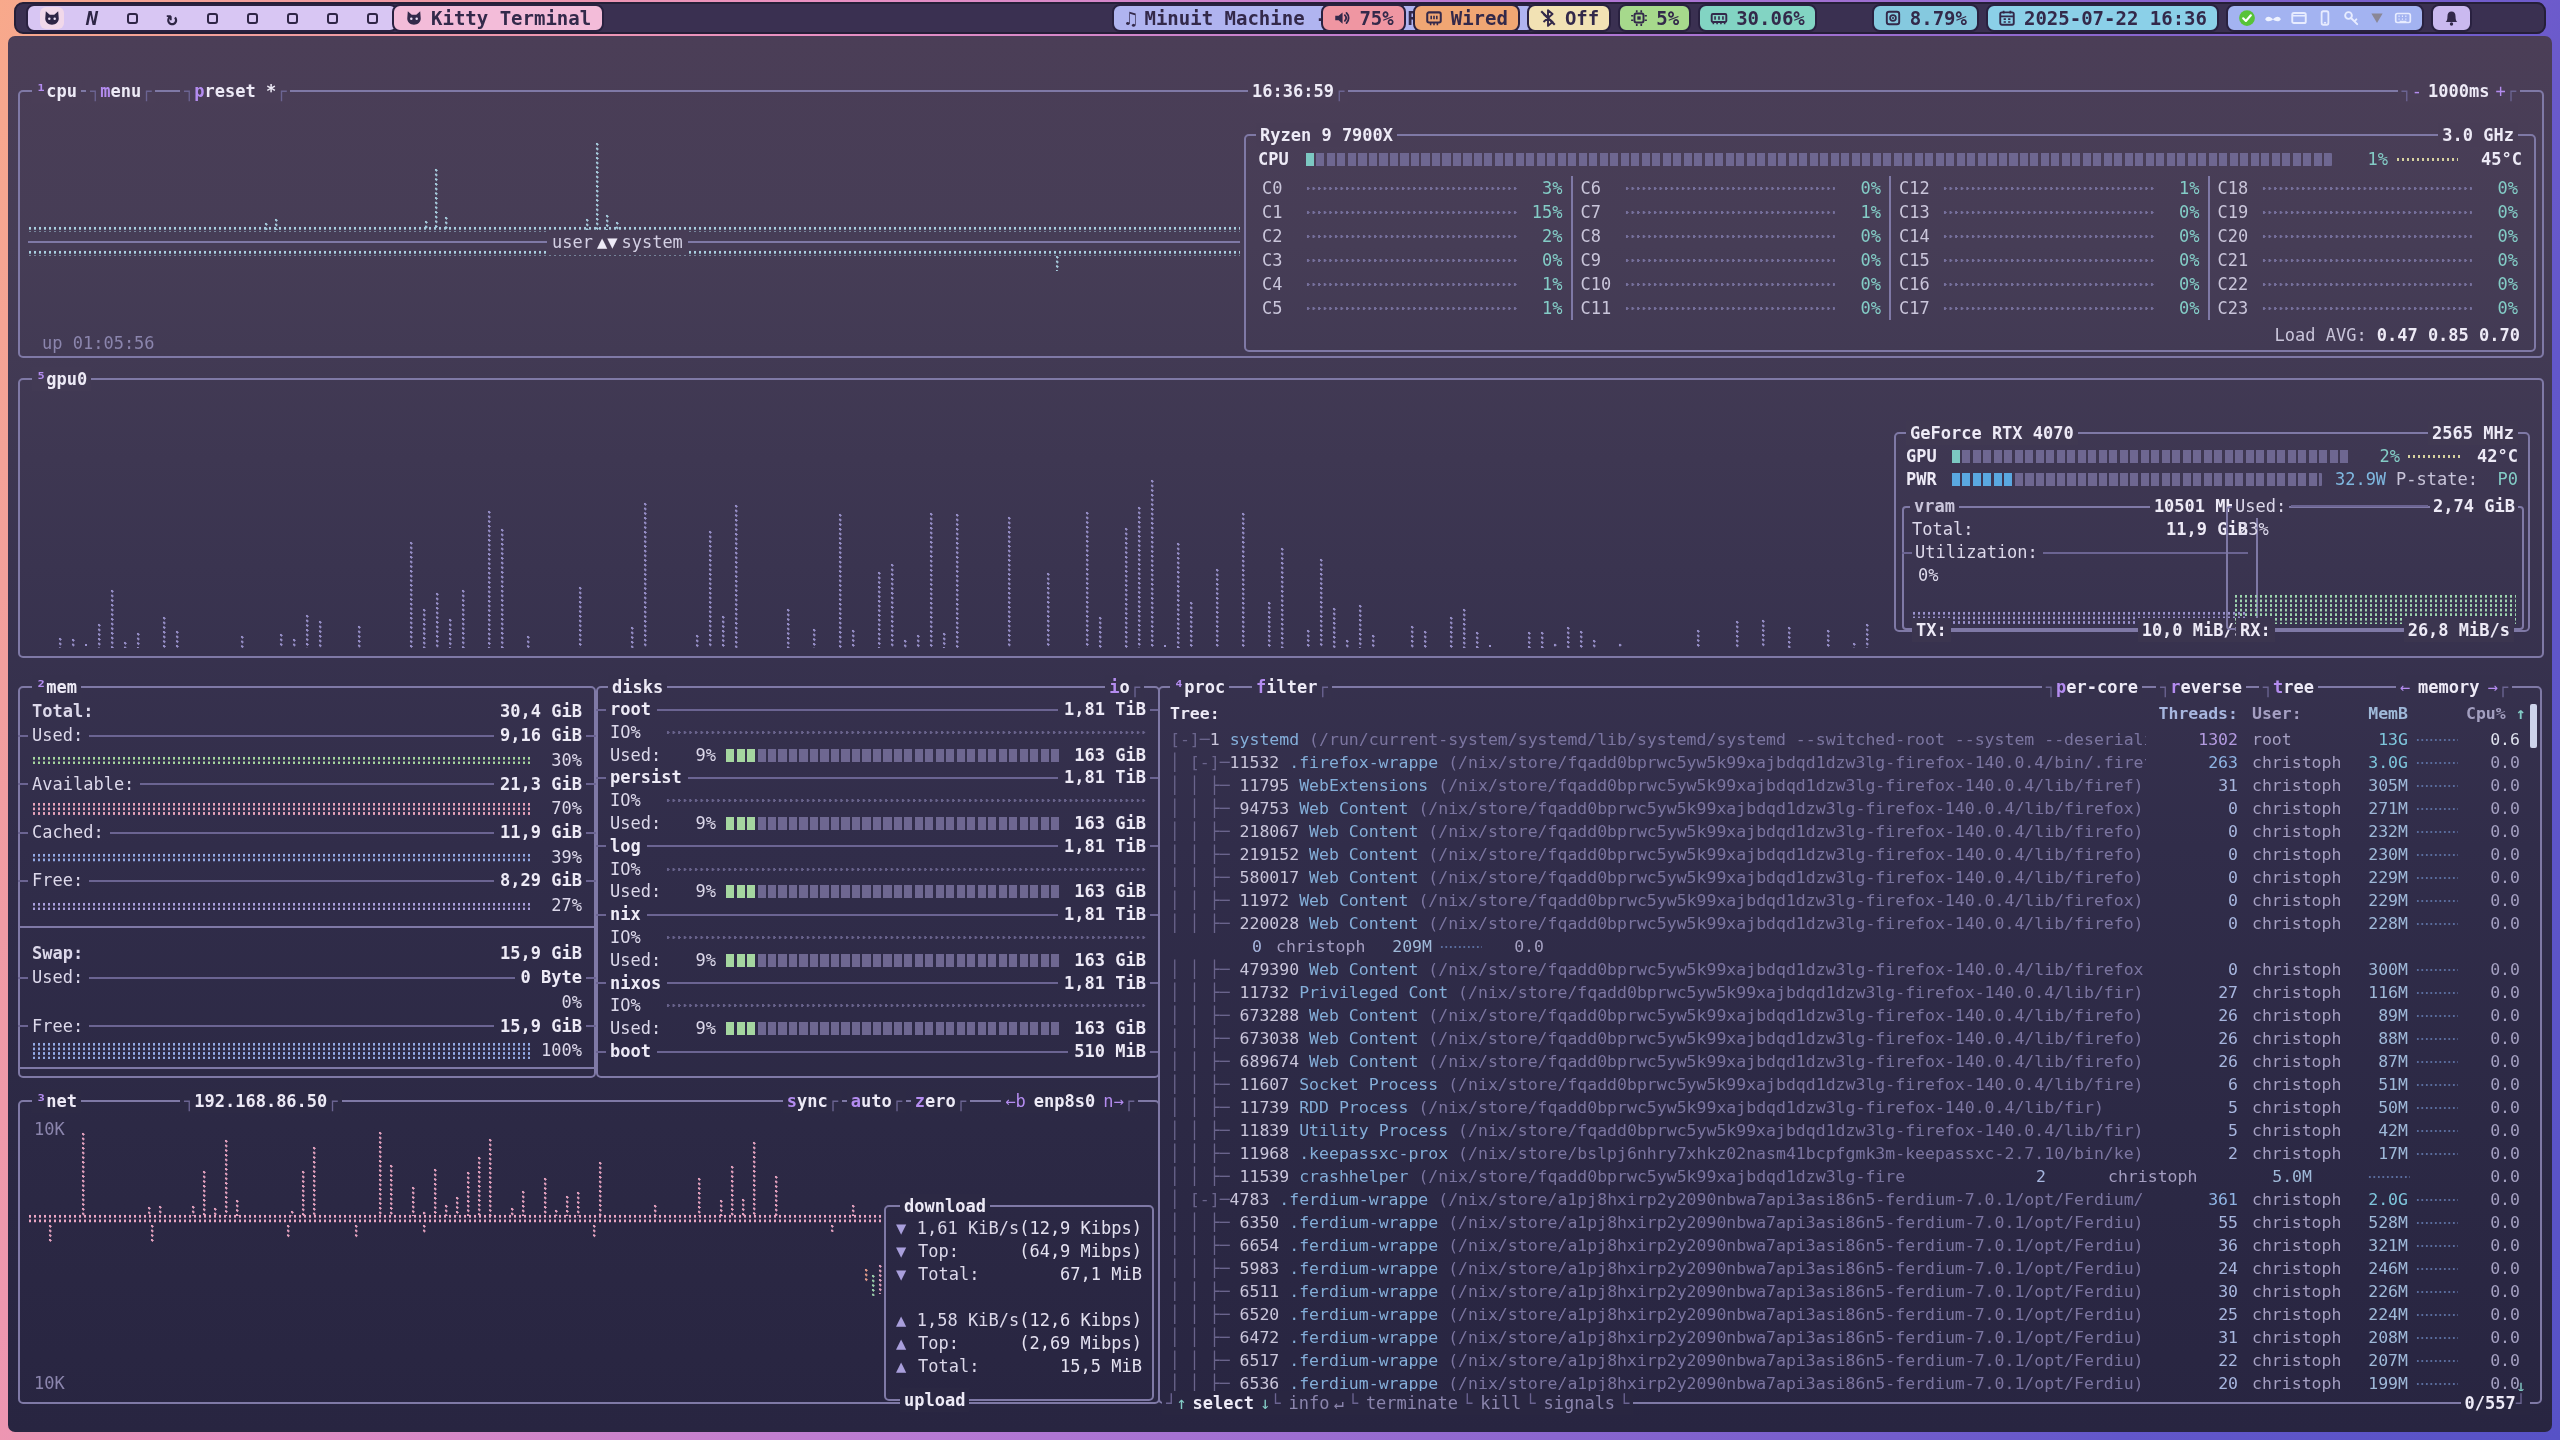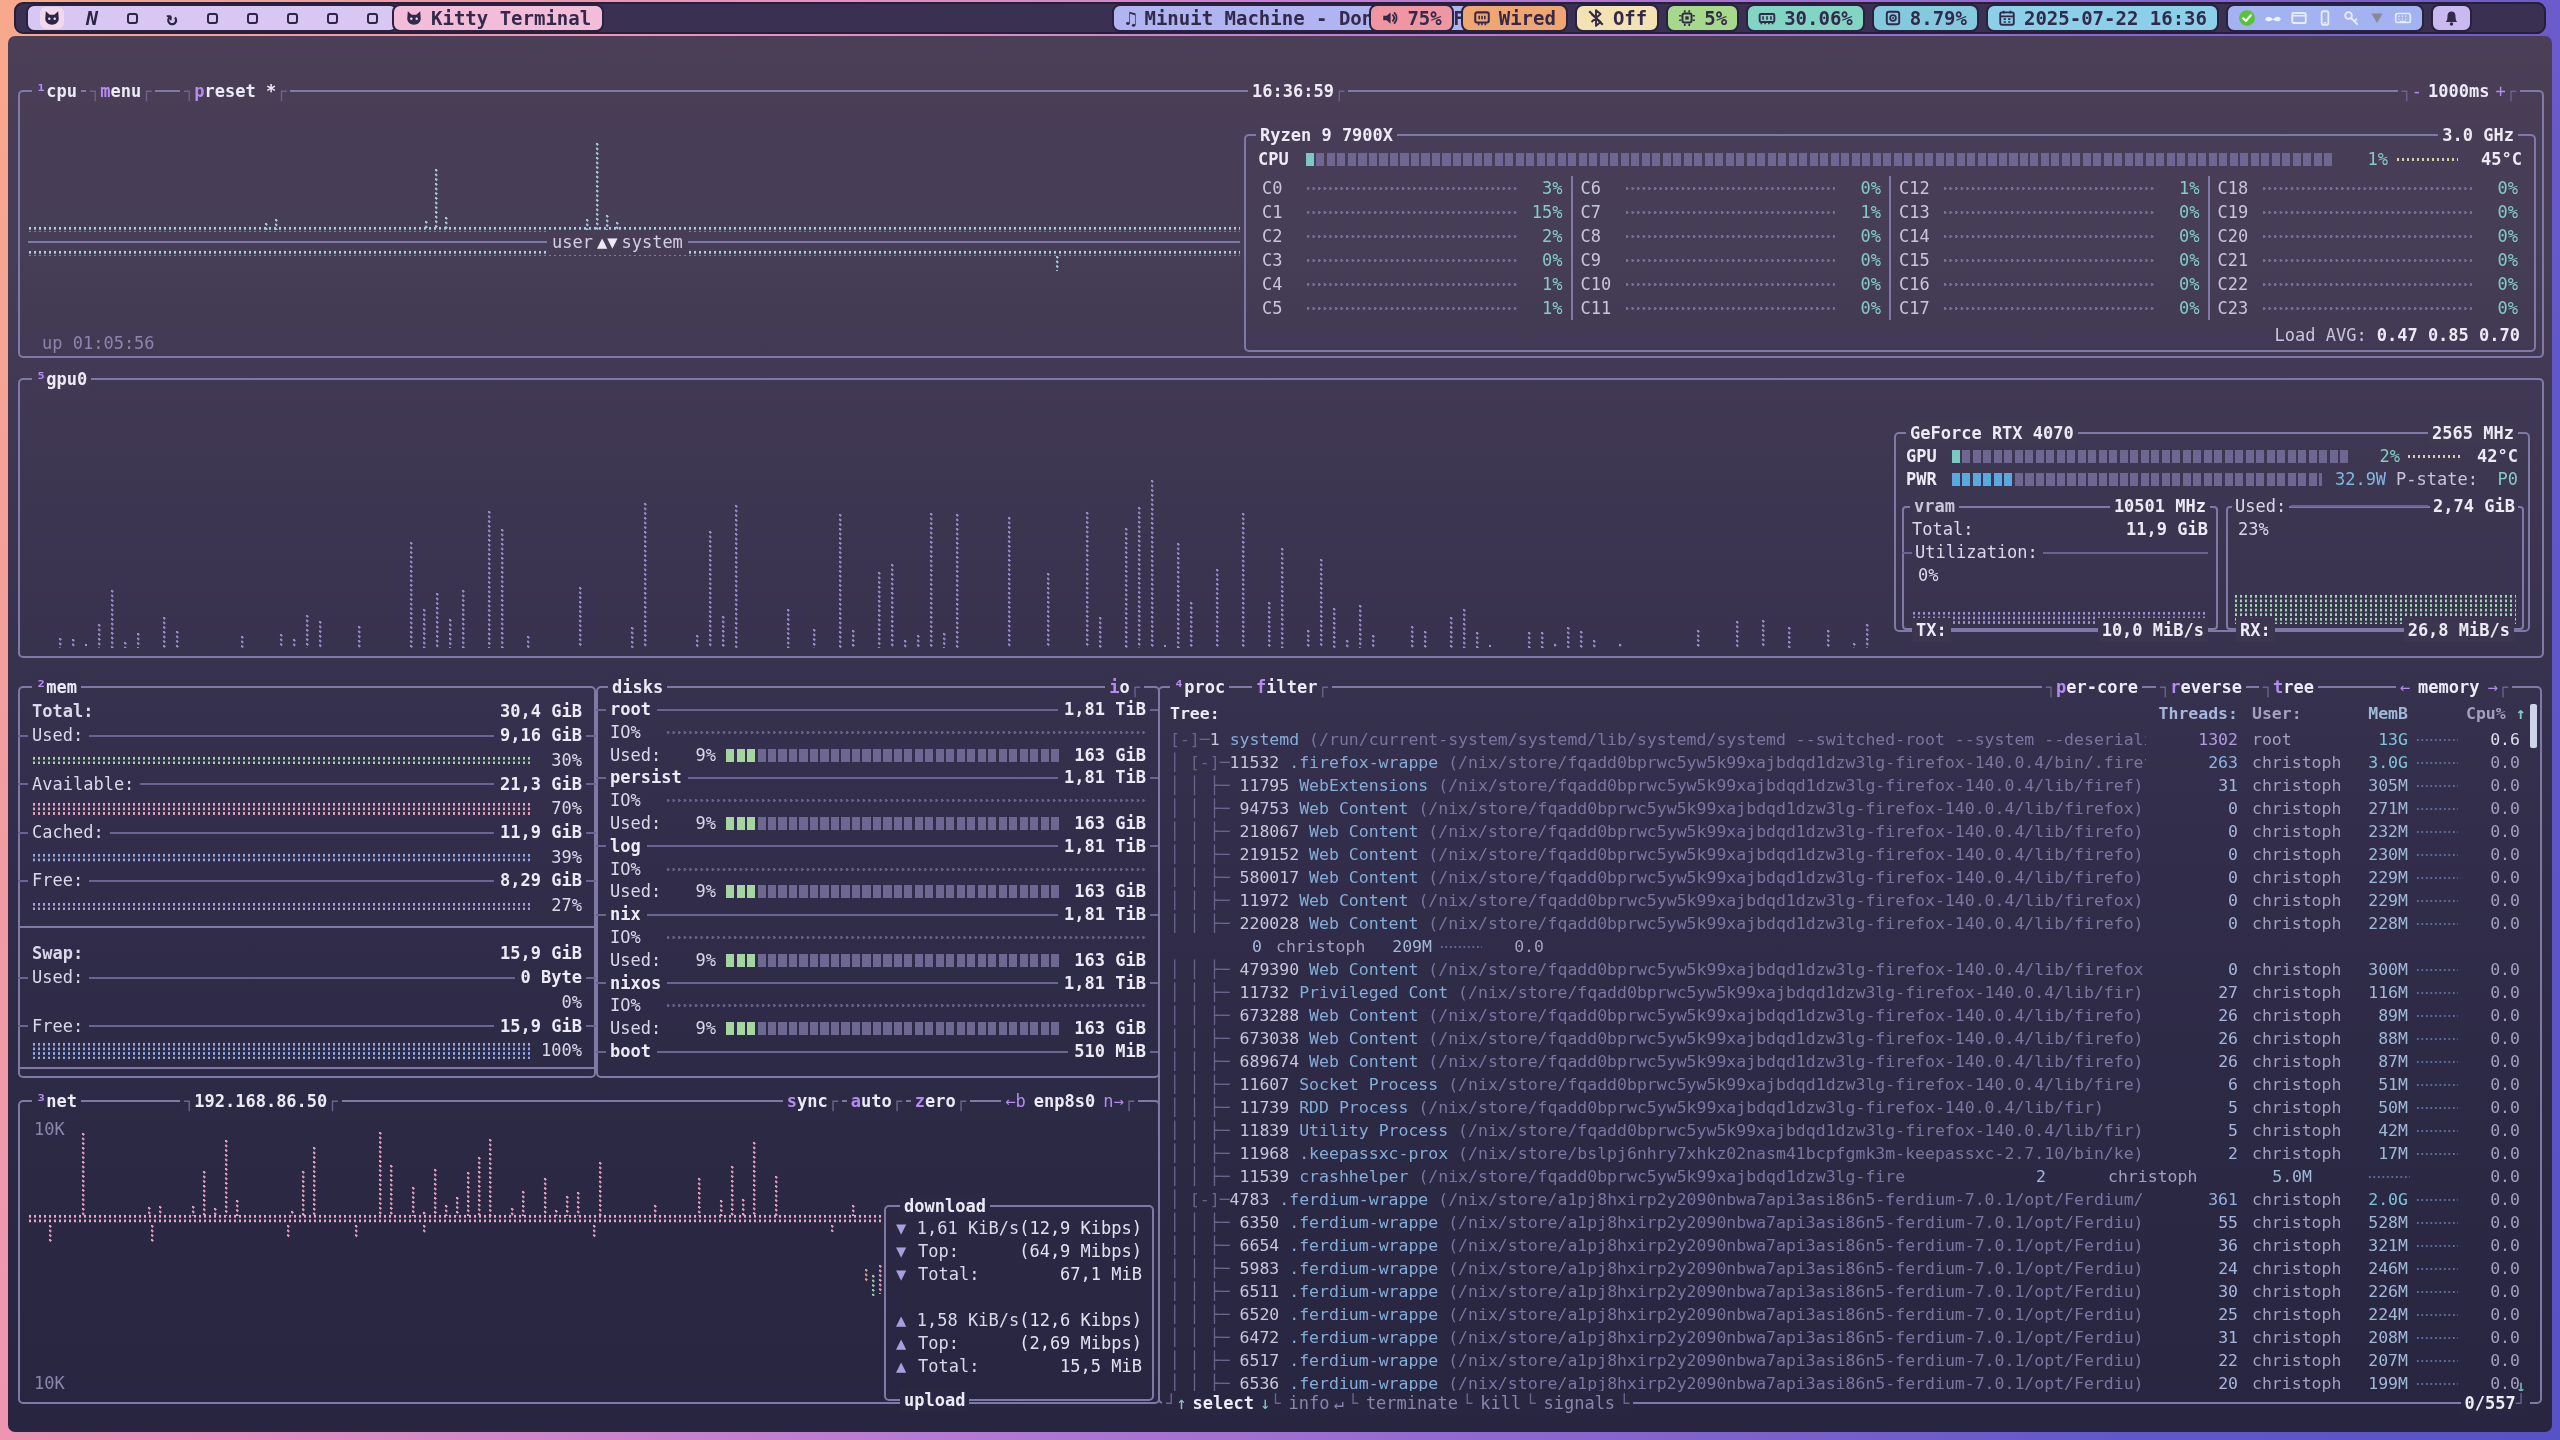--- a/index.html
+++ b/index.html
@@ -175,21 +175,21 @@
       </div>
       <div class="mod" style="background: rgb(130, 212, 195);">
         <span class="icn">
           <svg viewBox="0 0 16 16">
             <rect x="1.5" y="4.5" width="13" height="7" rx="1" fill="none" stroke="currentColor" stroke-width="1.7"></rect>
             <path d="M4.5 6.5 v3 M8 6.5 v3 M11.5 6.5 v3 M3 11.5 v2 M6.3 11.5 v2 M9.7 11.5 v2 M13 11.5 v2" stroke="currentColor" stroke-width="1.4"></path>
           </svg>
         </span>
         <span>30.06%</span>
       </div>
-      <div class="mod" style="background: rgb(133, 201, 223);">
+      <div class="mod" style="background: rgb(133, 201, 223); margin-left: 48px;">
         <span class="icn">
           <svg viewBox="0 0 16 16">
             <rect x="2.5" y="2.5" width="11" height="11" rx="2" fill="none" stroke="currentColor" stroke-width="1.7"></rect>
             <circle cx="8" cy="8" r="2.6" fill="none" stroke="currentColor" stroke-width="1.5"></circle>
             <circle cx="8" cy="8" r="0.9" fill="currentColor"></circle>
           </svg>
         </span>
         <span>8.79%</span>
       </div>
       <div class="mod" style="background: rgb(139, 208, 232);">
@@ -567,21 +567,21 @@
       <div class="row" style="left:10px;right:10px;top:34px;">
         <span class="w" style="width:46px">PWR</span>
         <span class="meter" style="flex:1">
             <i style="--c:#5aa8e0;width:62px"></i>
           </span>
         <span class="blue" style="width:64px;text-align:right">32.9W</span>
         <span style="padding:0 0 0 10px;color:#c9c5da">P-state:</span>
         <span class="teal" style="width:40px;text-align:right">P0</span>
       </div>
 
-      <div class="box" style="left:6px;top:72px;width:316px;height:124px;border-radius:4px;">
+      <div class="box" style="left:6px;top:72px;width:356px;height:124px;border-radius:4px;">
         <div class="bt" style="left:6px;background:#3d3651;top:-14px">
             <span style="color:#c9c5da;font-weight:bold">vram</span>
           </div>
         <div class="bt" style="right:6px;background:#3d3651;top:-14px">
             <span class="w">10501 MHz</span>
           </div>
         <div class="row" style="left:8px;right:8px;top:10px;">
           <span style="color:#dcd8ea">Total:</span>
             <span style="flex:1"></span>
             <span class="w" id="vramtotal">11,9 GiB</span>

